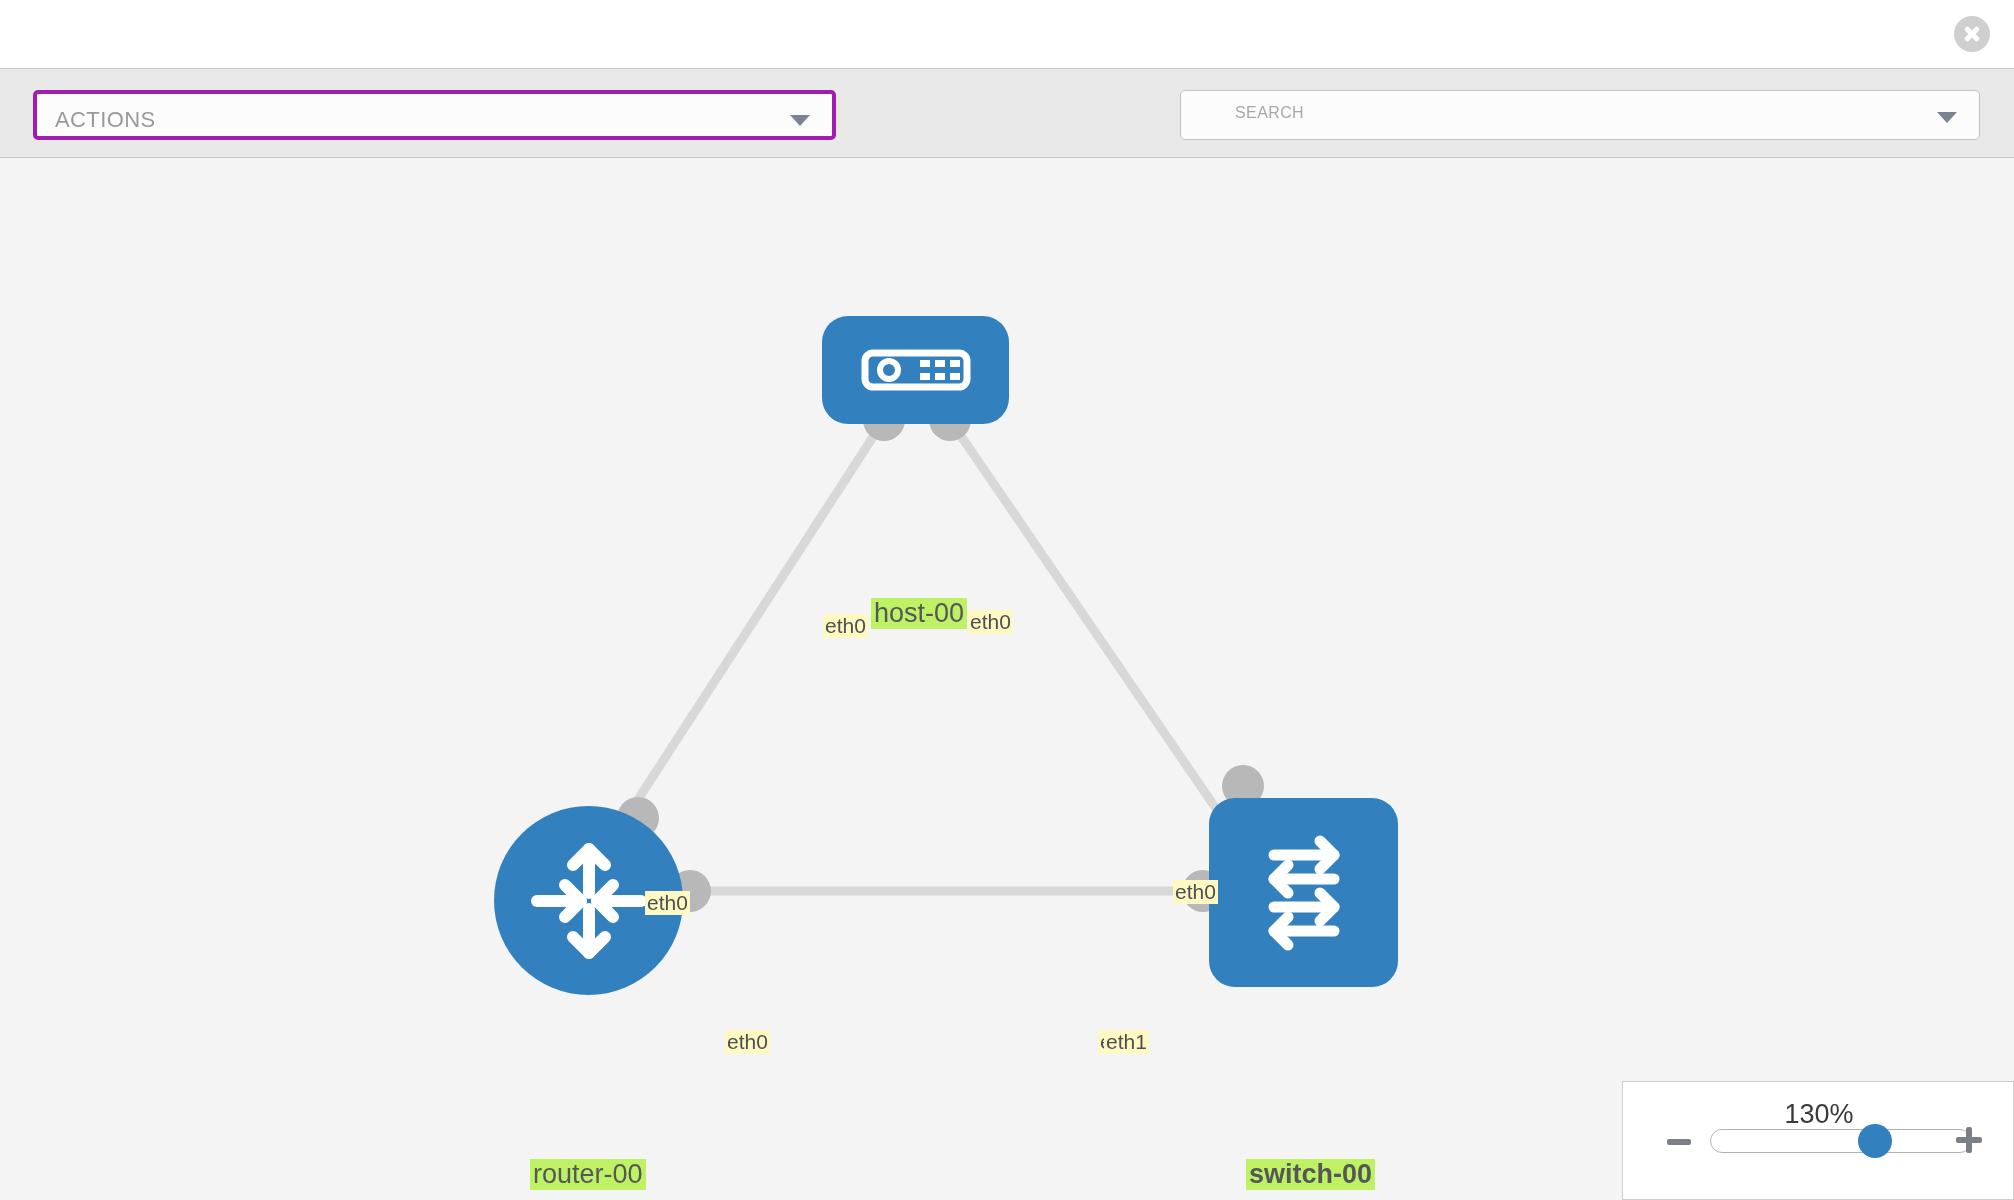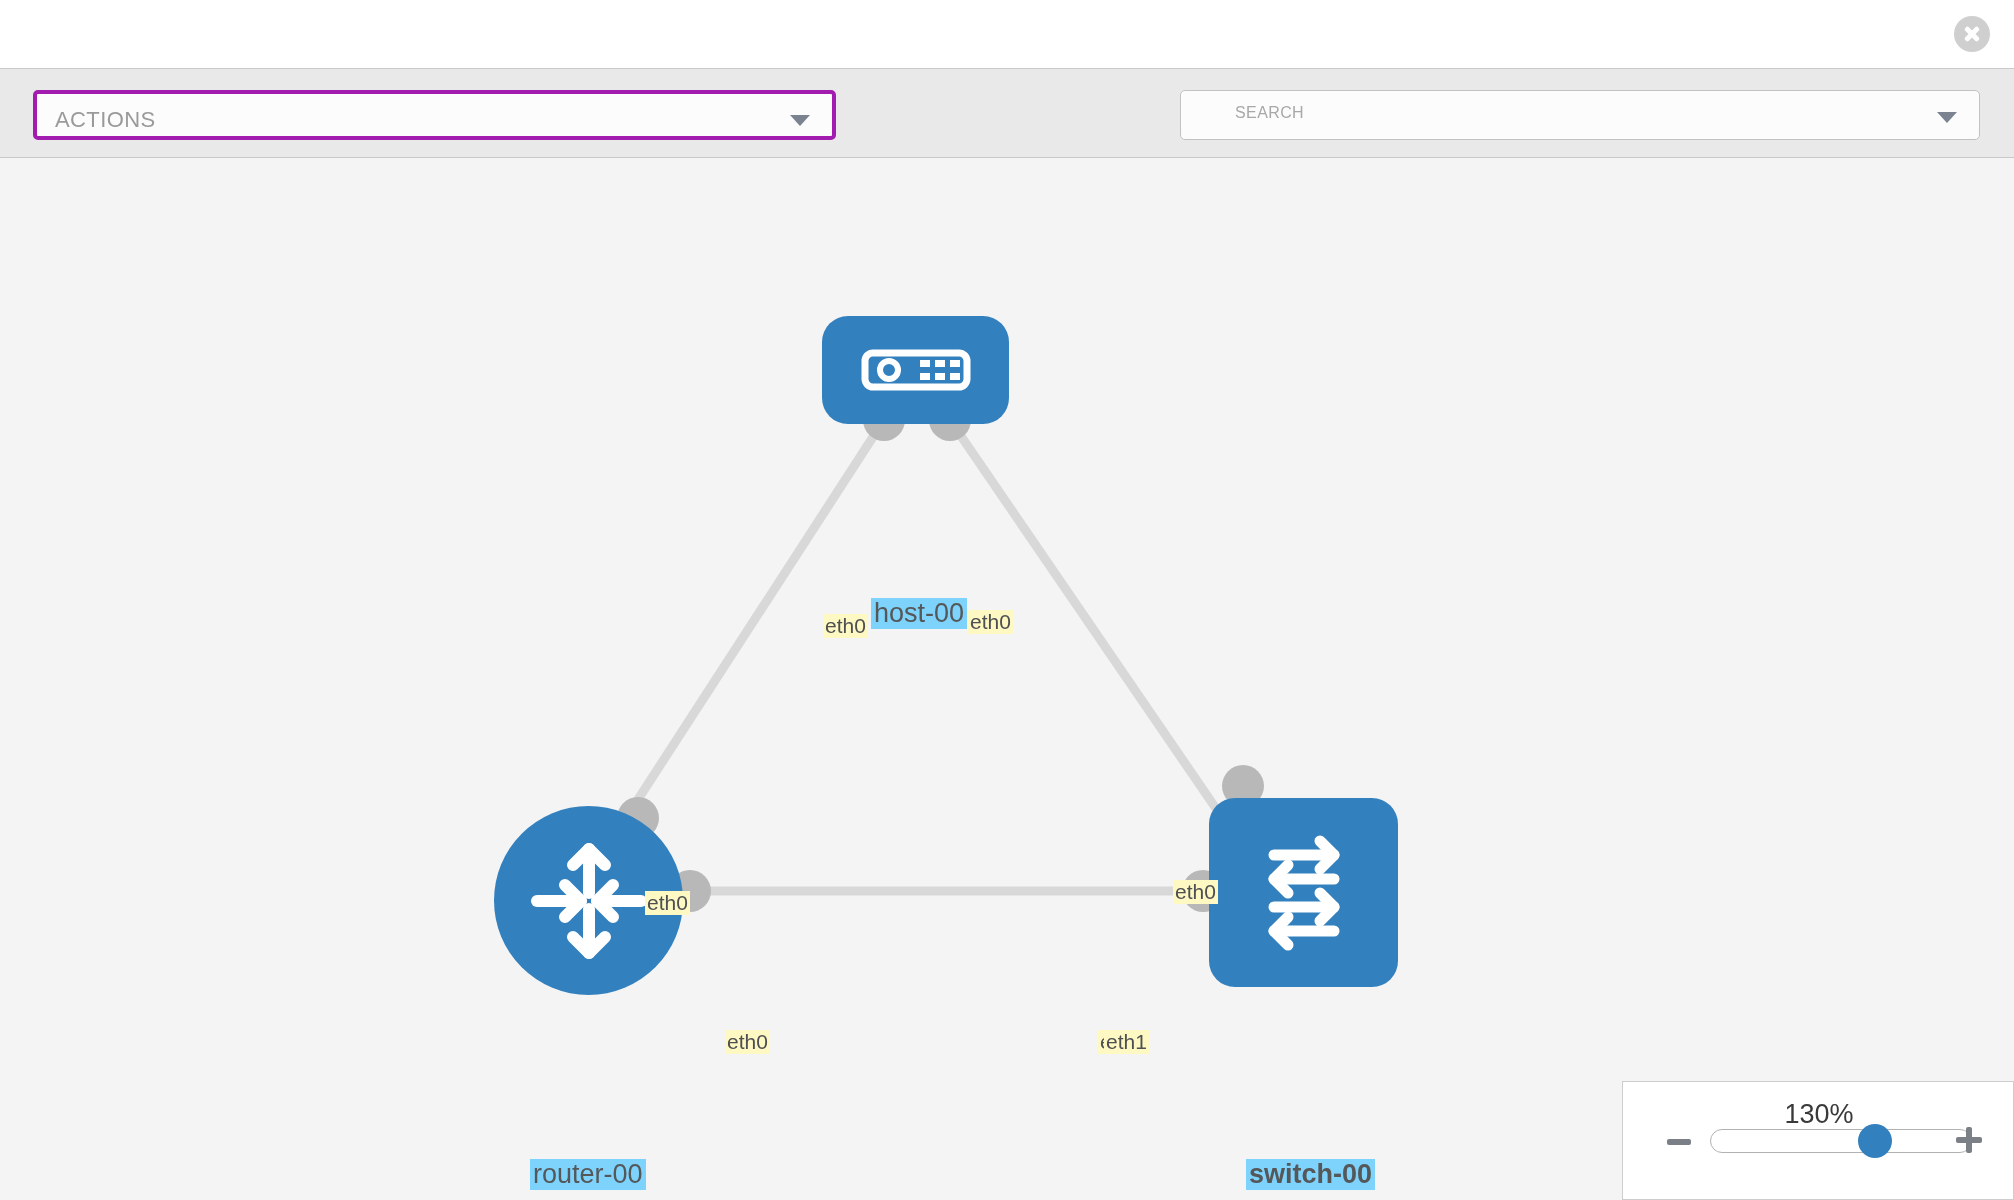--- a/index.html
+++ b/index.html
@@ -119,21 +119,21 @@
   }
   .node-switch {
     left: 1209px; top: 640px;
     width: 189px; height: 189px;
     border-radius: 26px;
   }
 
   .node-label {
     position: absolute;
     font-size: 27px; color: #555759;
-    background: #7dd3fc;
+    background: #bef264;
     white-space: nowrap;
     padding: 0 3px;
   }
   .label-host   { left: 871px; top: 440px; }
   .label-router { left: 530px; top: 1001px; }
   .label-switch { left: 1246px; top: 1001px; font-weight: bold; }
 
   .iface-label {
     position: absolute;
     font-size: 21px; color: #4d4f52;

